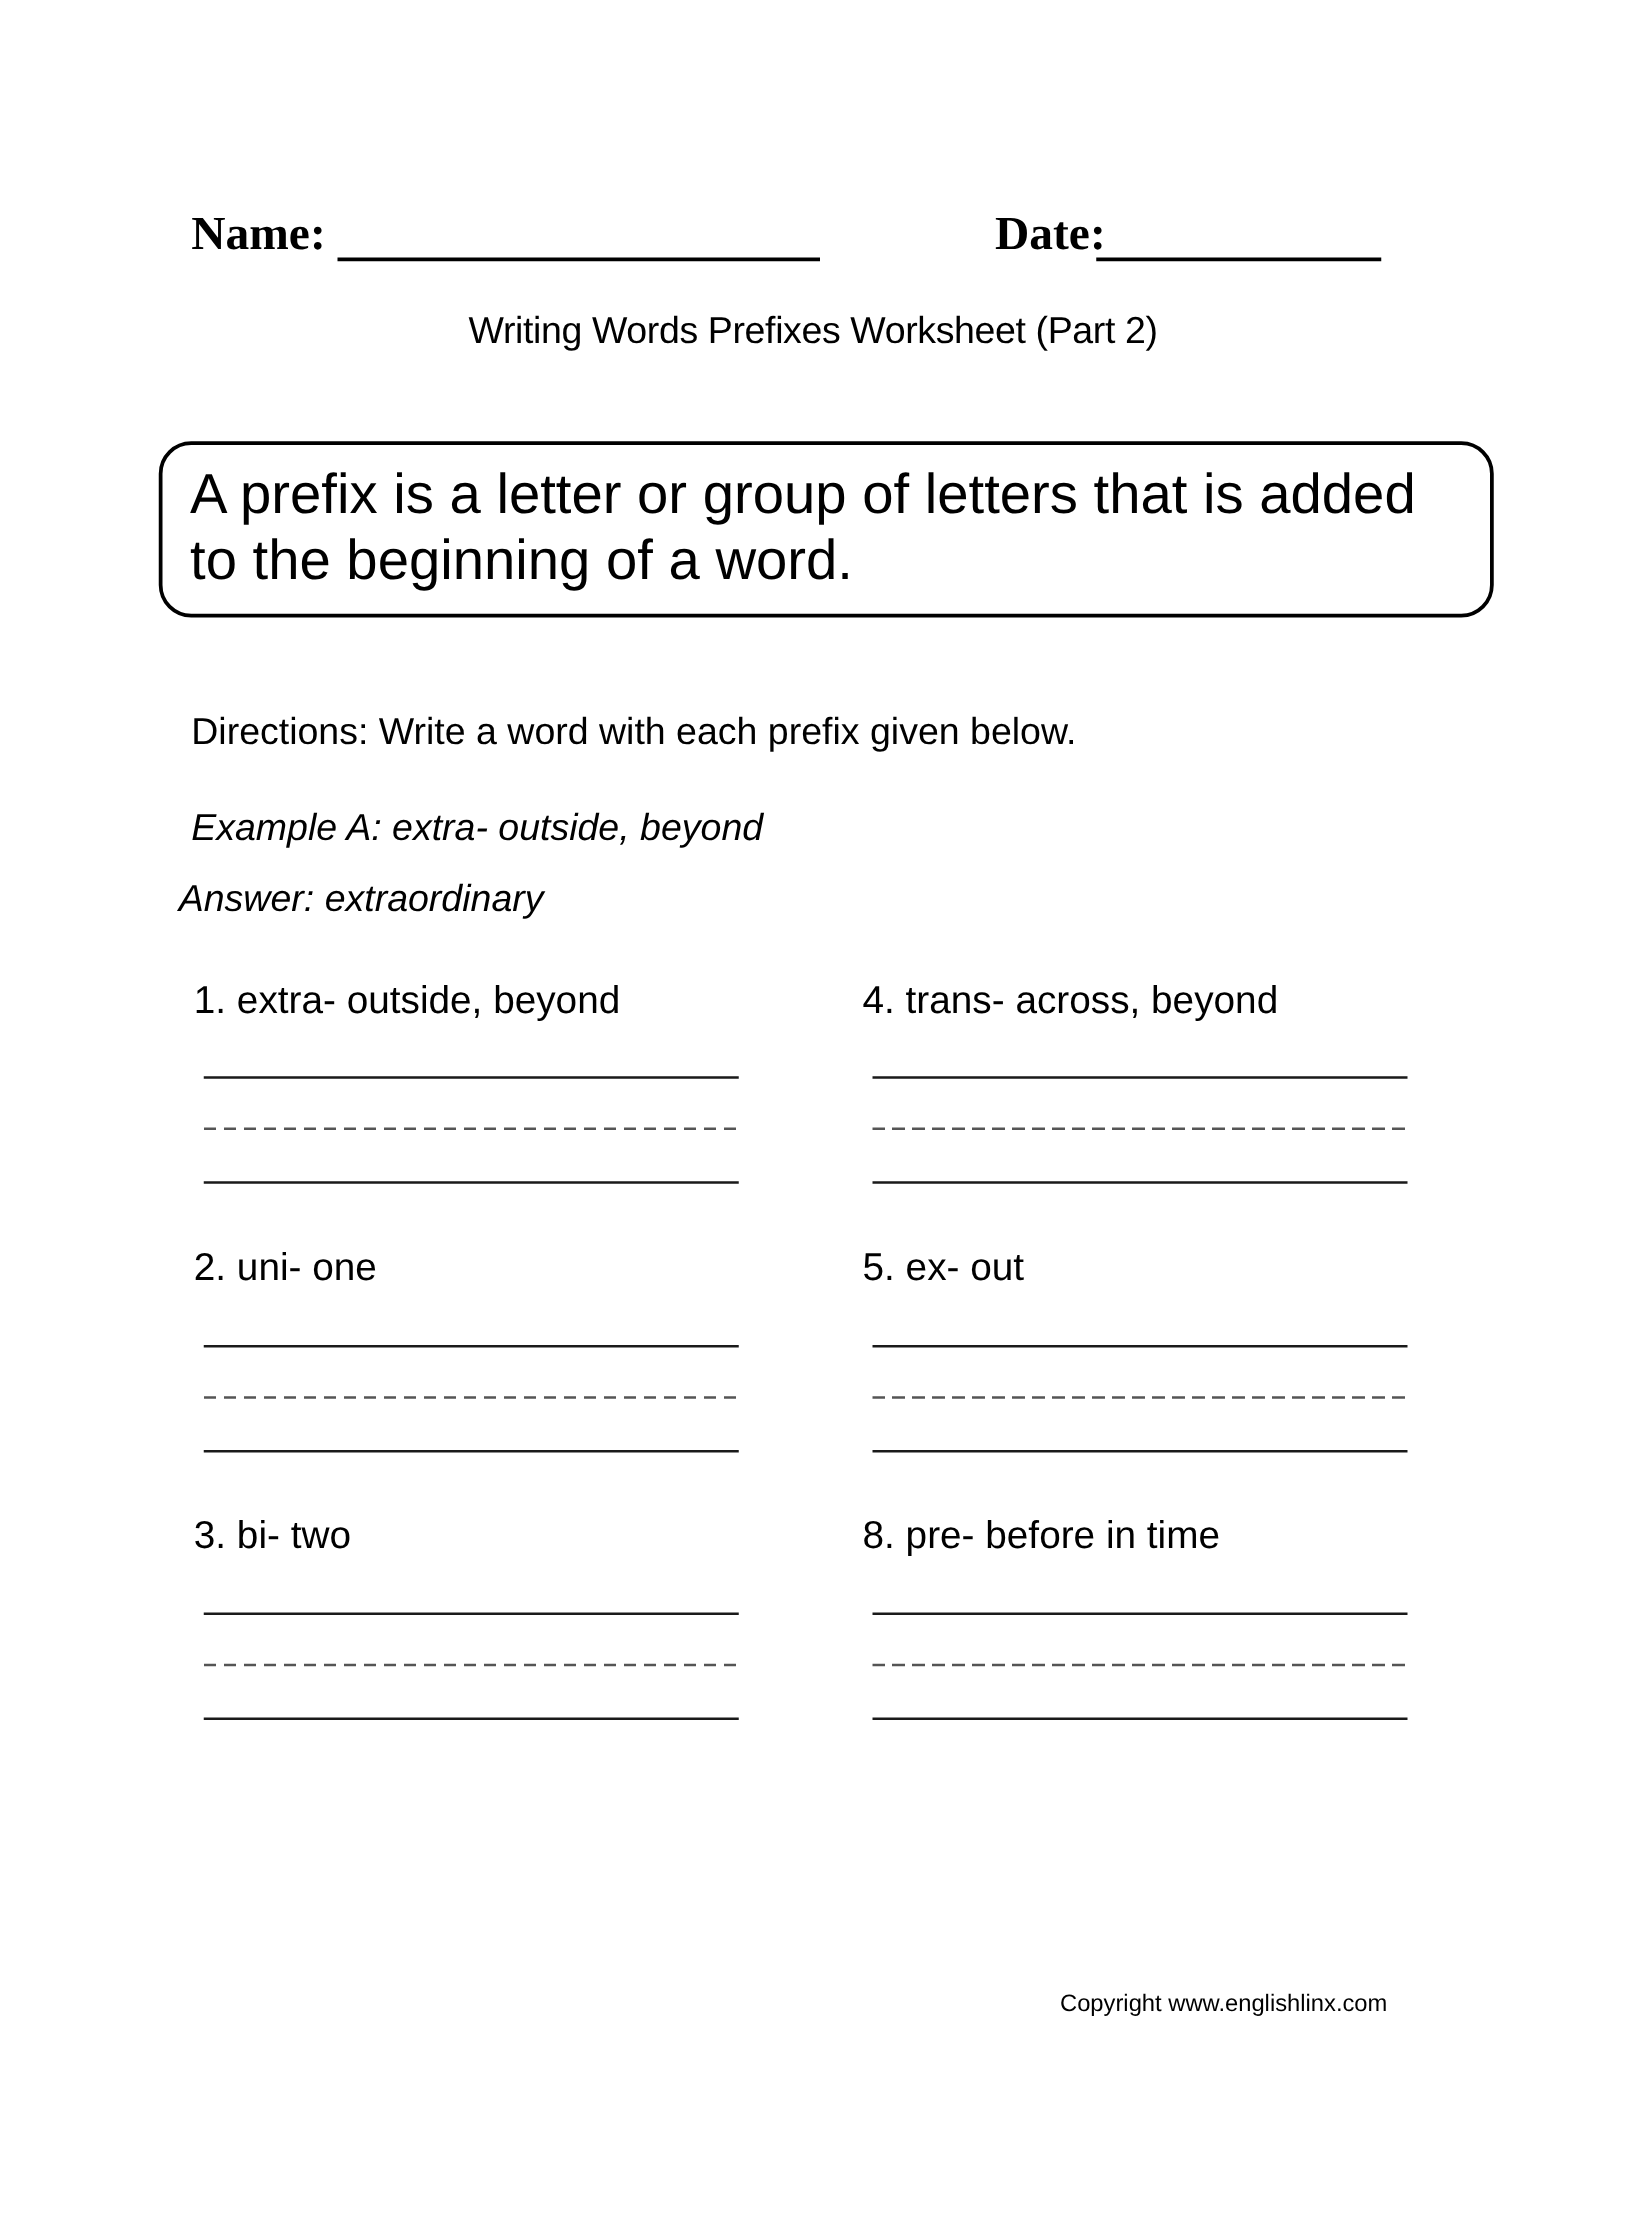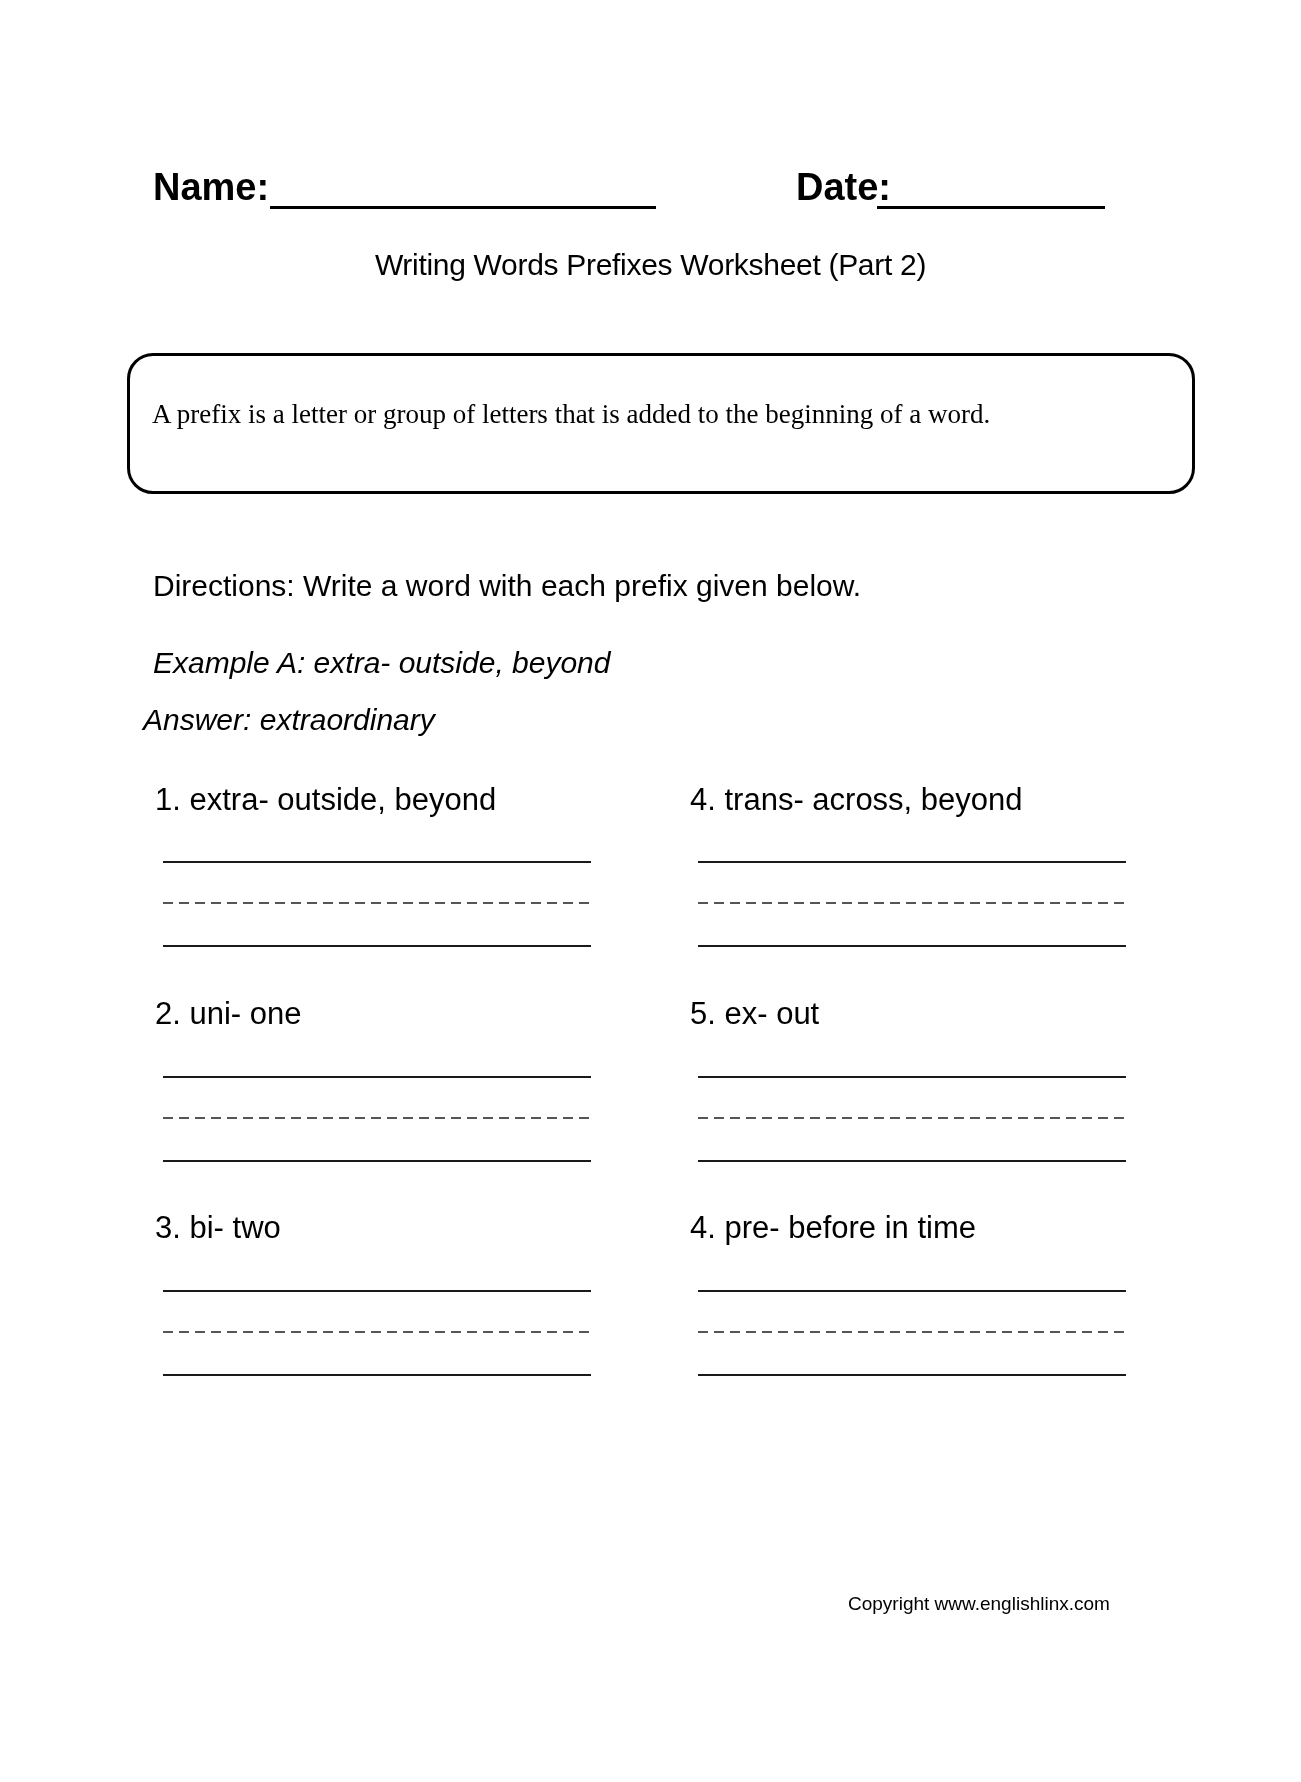--- a/index.html
+++ b/index.html
@@ -1,31 +1,31 @@
 <!DOCTYPE html>
 <html><head>
 <meta charset="utf-8">
 <style>
   html, body { margin: 0; padding: 0; background: #ffffff; }
   body { width: 1301px; height: 1782px; position: relative; overflow: hidden; color: #000; }
   .abs { position: absolute; white-space: nowrap; }
-  .serif-bold { font-family: Liberation Sans, sans-serif; font-weight: bold; text-align: right; }
+  .serif-bold { font-family: Liberation Serif, serif; font-weight: bold; text-align: right; }
   .sans { font-family: "Liberation Sans", sans-serif; }
   .blank-line { position: absolute; height: 3px; background: #000; }
 
   .field-label { font-size: 38px; line-height: 38px; }
   .title { font-size: 30px; line-height: 34px; font-weight: normal; left: 0; width: 1301px; text-align: center; letter-spacing: -0.3px; }
 
   .def-box {
     position: absolute; left: 127px; top: 353px; width: 1068px; height: 141px;
     border: 3px solid #000; border-radius: 26px; box-sizing: border-box;
   }
   .def-text {
-    position: absolute; left: 22px; top: 32px; width: 1030px;
-    font-family: Liberation Serif, serif; font-size: 27px; line-height: 53px;
+    position: absolute; left: 22px; top: 12px; width: 1030px;
+    font-family: Liberation Sans, sans-serif; font-size: 45px; line-height: 53px;
     white-space: normal;
   }
 
   .directions { font-size: 30px; line-height: 34px; }
   .example { font-size: 30px; line-height: 34px; font-style: italic; }
 
   .item-label { font-size: 31px; line-height: 34px; }
 
   .writing-lines { position: absolute; width: 428px; height: 90px; }
   .wl-solid { position: absolute; left: 0; width: 100%; height: 2px; background: #1a1a1a; }
@@ -84,20 +84,20 @@
   <div class="wl-solid" style="top:84px;"></div>
 </div>
 
 <div class="abs sans item-label" style="left:690px; top:997px;">5. ex- out</div>
 <div class="writing-lines" style="left:698px; top:1076px;">
   <div class="wl-solid" style="top:0;"></div>
   <div class="wl-dash" style="top:41px;"></div>
   <div class="wl-solid" style="top:84px;"></div>
 </div>
 
-<div class="abs sans item-label" style="left:690px; top:1211px;">4. pre- before in time</div>
+<div class="abs sans item-label" style="left:690px; top:1211px;">8. pre- before in time</div>
 <div class="writing-lines" style="left:698px; top:1290px;">
   <div class="wl-solid" style="top:0;"></div>
   <div class="wl-dash" style="top:41px;"></div>
   <div class="wl-solid" style="top:84px;"></div>
 </div>
 
 <div class="abs sans copyright" style="left:848px; top:1593px;">Copyright www.englishlinx.com</div>
 
 </body></html>

